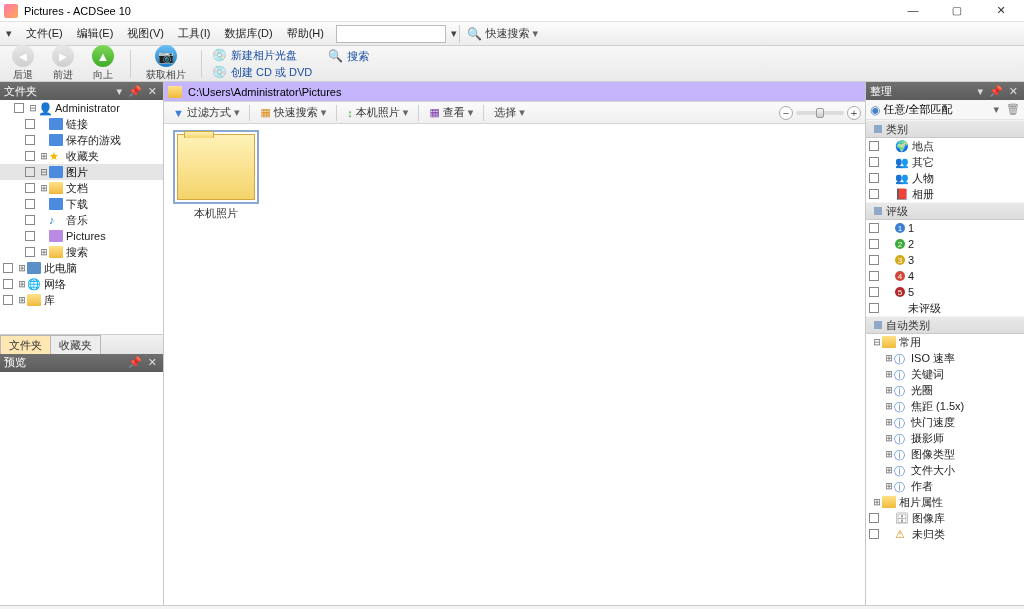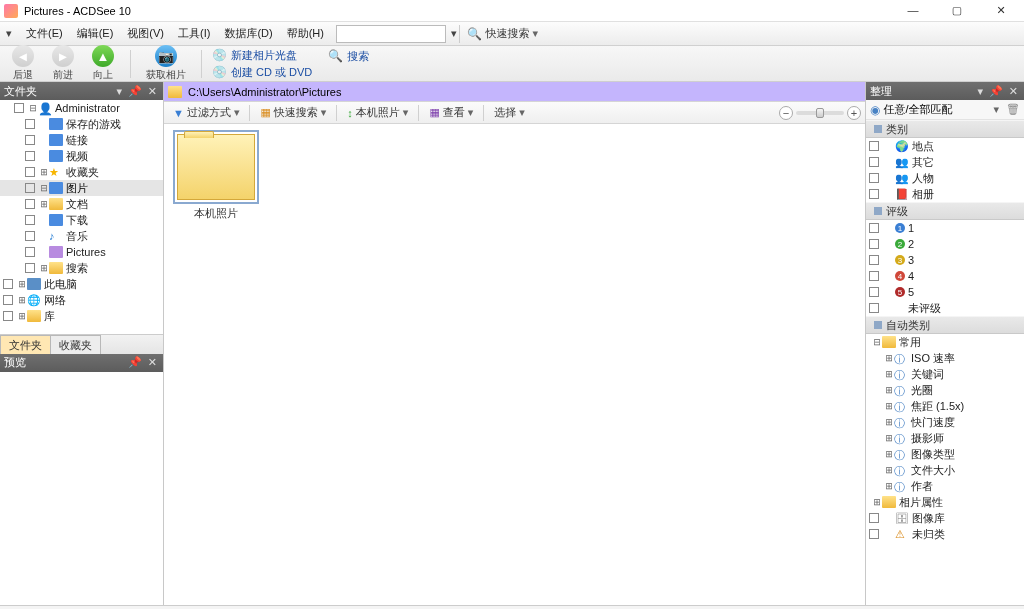--- a/index.html
+++ b/index.html
@@ -173,35 +173,28 @@
           <span class="cb"></span>
           <span class="exp">⊟</span>
           <span class="ic user">👤</span>
           <span class="lbl">Administrator</span>
         </div>
         <div class="trow">
           <span style="width: 22px; flex-shrink: 0;"></span>
           <span class="cb"></span>
           <span class="exp"></span>
           <span class="ic blue"></span>
-          <span class="lbl">保存的游戏</span>
+          <span class="lbl">链接</span>
         </div>
         <div class="trow">
           <span style="width: 22px; flex-shrink: 0;"></span>
           <span class="cb"></span>
           <span class="exp"></span>
           <span class="ic blue"></span>
-          <span class="lbl">链接</span>
-        </div>
-        <div class="trow">
-          <span style="width: 22px; flex-shrink: 0;"></span>
-          <span class="cb"></span>
-          <span class="exp"></span>
-          <span class="ic blue"></span>
-          <span class="lbl">视频</span>
+          <span class="lbl">保存的游戏</span>
         </div>
         <div class="trow">
           <span style="width: 22px; flex-shrink: 0;"></span>
           <span class="cb"></span>
           <span class="exp">⊞</span>
           <span class="ic star">★</span>
           <span class="lbl">收藏夹</span>
         </div>
         <div class="trow sel">
           <span style="width: 22px; flex-shrink: 0;"></span>

